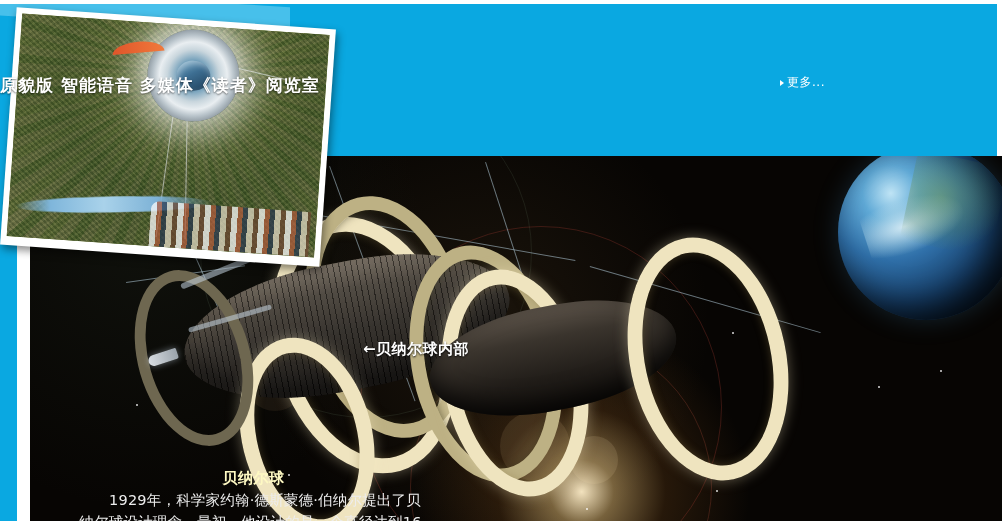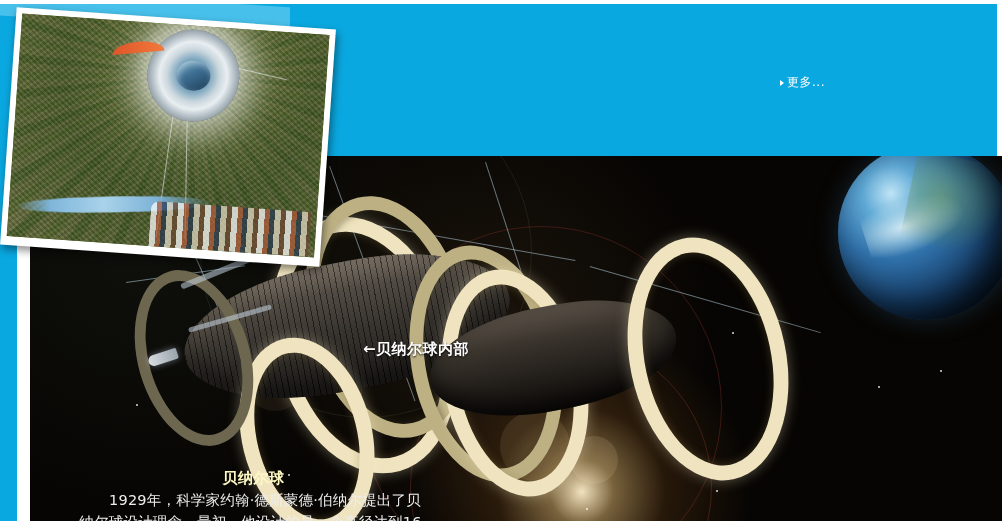--- a/index.html
+++ b/index.html
@@ -480,14 +480,15 @@
       <div class="photo-strut" style="left:58%; top:18%; width:90px; height:1px; transform: rotate(9deg);"></div>
       <div class="hub">
         <div class="hub-core"></div>
       </div>
       <div class="glider"></div>
       <div class="river"></div>
       <div class="crowd"></div>
     </div>
   </div>
 
+  <div class="headline">原貌版 智能语音 多媒体《读者》阅览室</div>
 
 </div>
 
 </body></html>

